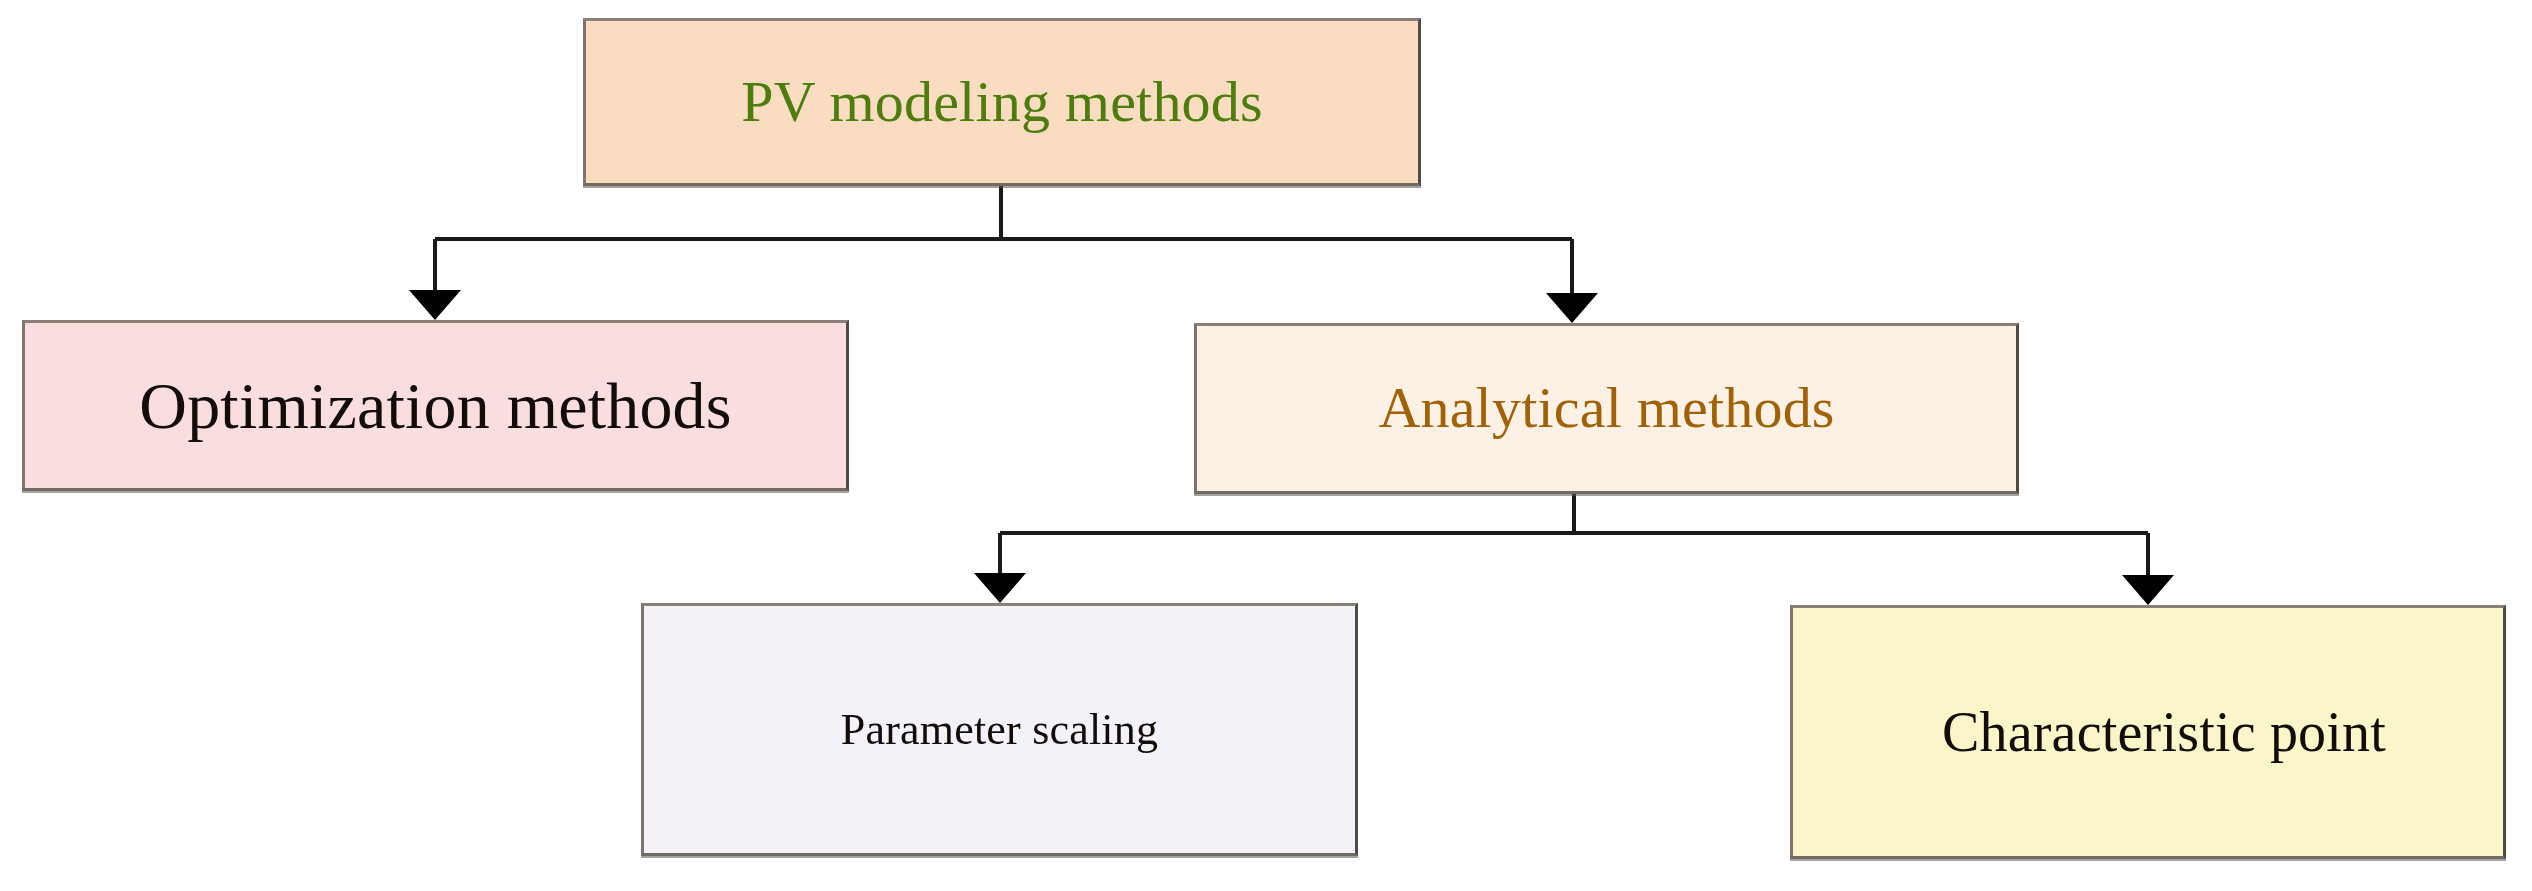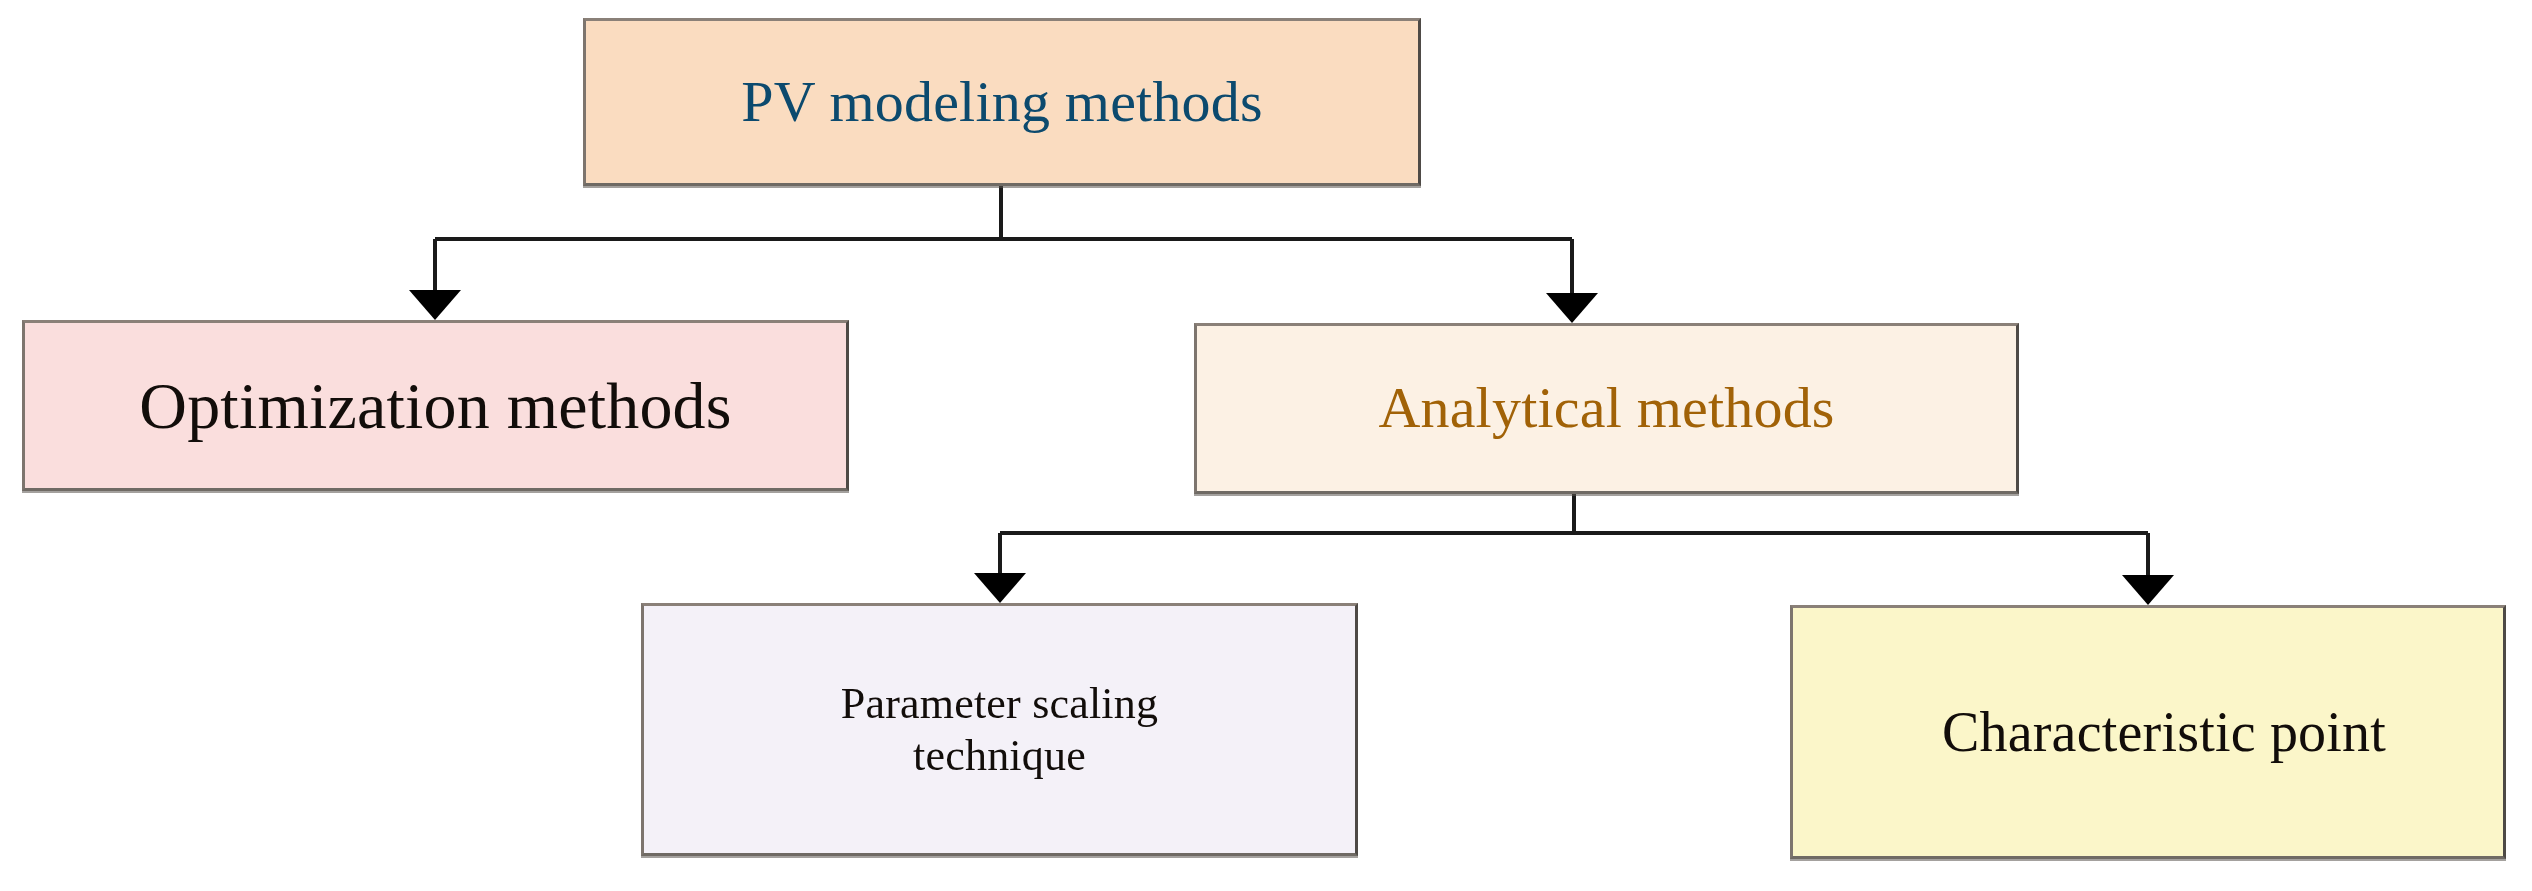--- a/index.html
+++ b/index.html
@@ -104,36 +104,35 @@
     <polygon class="edge-head" points="1546,293 1598,293 1572,323"></polygon>
 
     <path class="edge-line" d="M 1574 494 L 1574 533"></path>
     <path class="edge-line" d="M 1000 533 L 2148 533"></path>
     <path class="edge-line" d="M 1000 533 L 1000 575"></path>
     <path class="edge-line" d="M 2148 533 L 2148 577"></path>
     <polygon class="edge-head" points="974,573 1026,573 1000,603"></polygon>
     <polygon class="edge-head" points="2122,575 2174,575 2148,605"></polygon>
   </svg>
 
-  <div class="node" id="node-root" style="background: rgb(250, 220, 192); color: #0c4a6e;">
+  <div class="node" id="node-root" style="background: rgb(250, 220, 192); color: #4d7c0f;">
     <span class="node-label">PV modeling methods</span>
   </div>
 
   <div class="node" id="node-optimization" style="background: rgb(250, 222, 221); color: rgb(18, 13, 10);">
     <span class="node-label">Optimization methods</span>
   </div>
 
   <div class="node" id="node-analytical" style="background: rgb(252, 241, 228); color: #a16207; margin-left: 32px;">
     <span class="node-label">Analytical methods</span>
   </div>
 
   <div class="node" id="node-parameter-scaling" style="background: rgb(244, 241, 248); color: rgb(18, 13, 10);">
     <span class="node-label">
       <span>Parameter scaling</span><br>
-      <span>technique</span>
     </span>
   </div>
 
   <div class="node" id="node-characteristic-point" style="background: rgb(251, 246, 201); color: rgb(18, 13, 10); padding-left: 32px;">
     <span class="node-label">
       <span>Characteristic point</span><br>
     </span>
   </div>
 
 </div>

